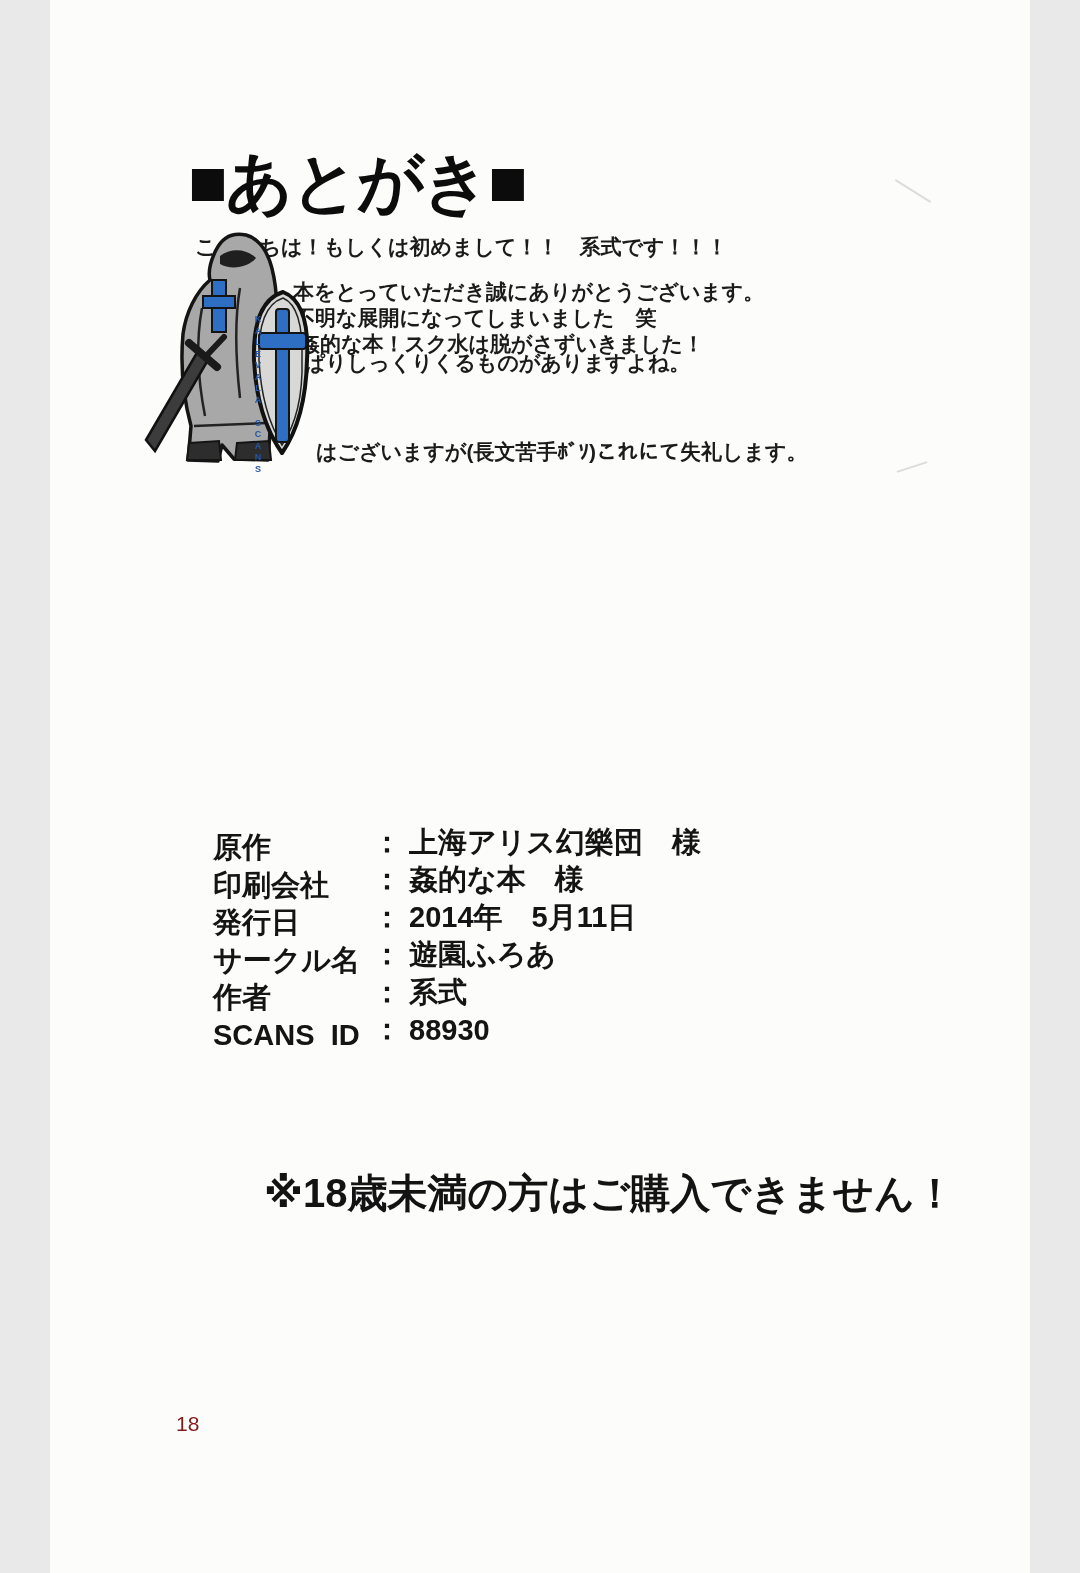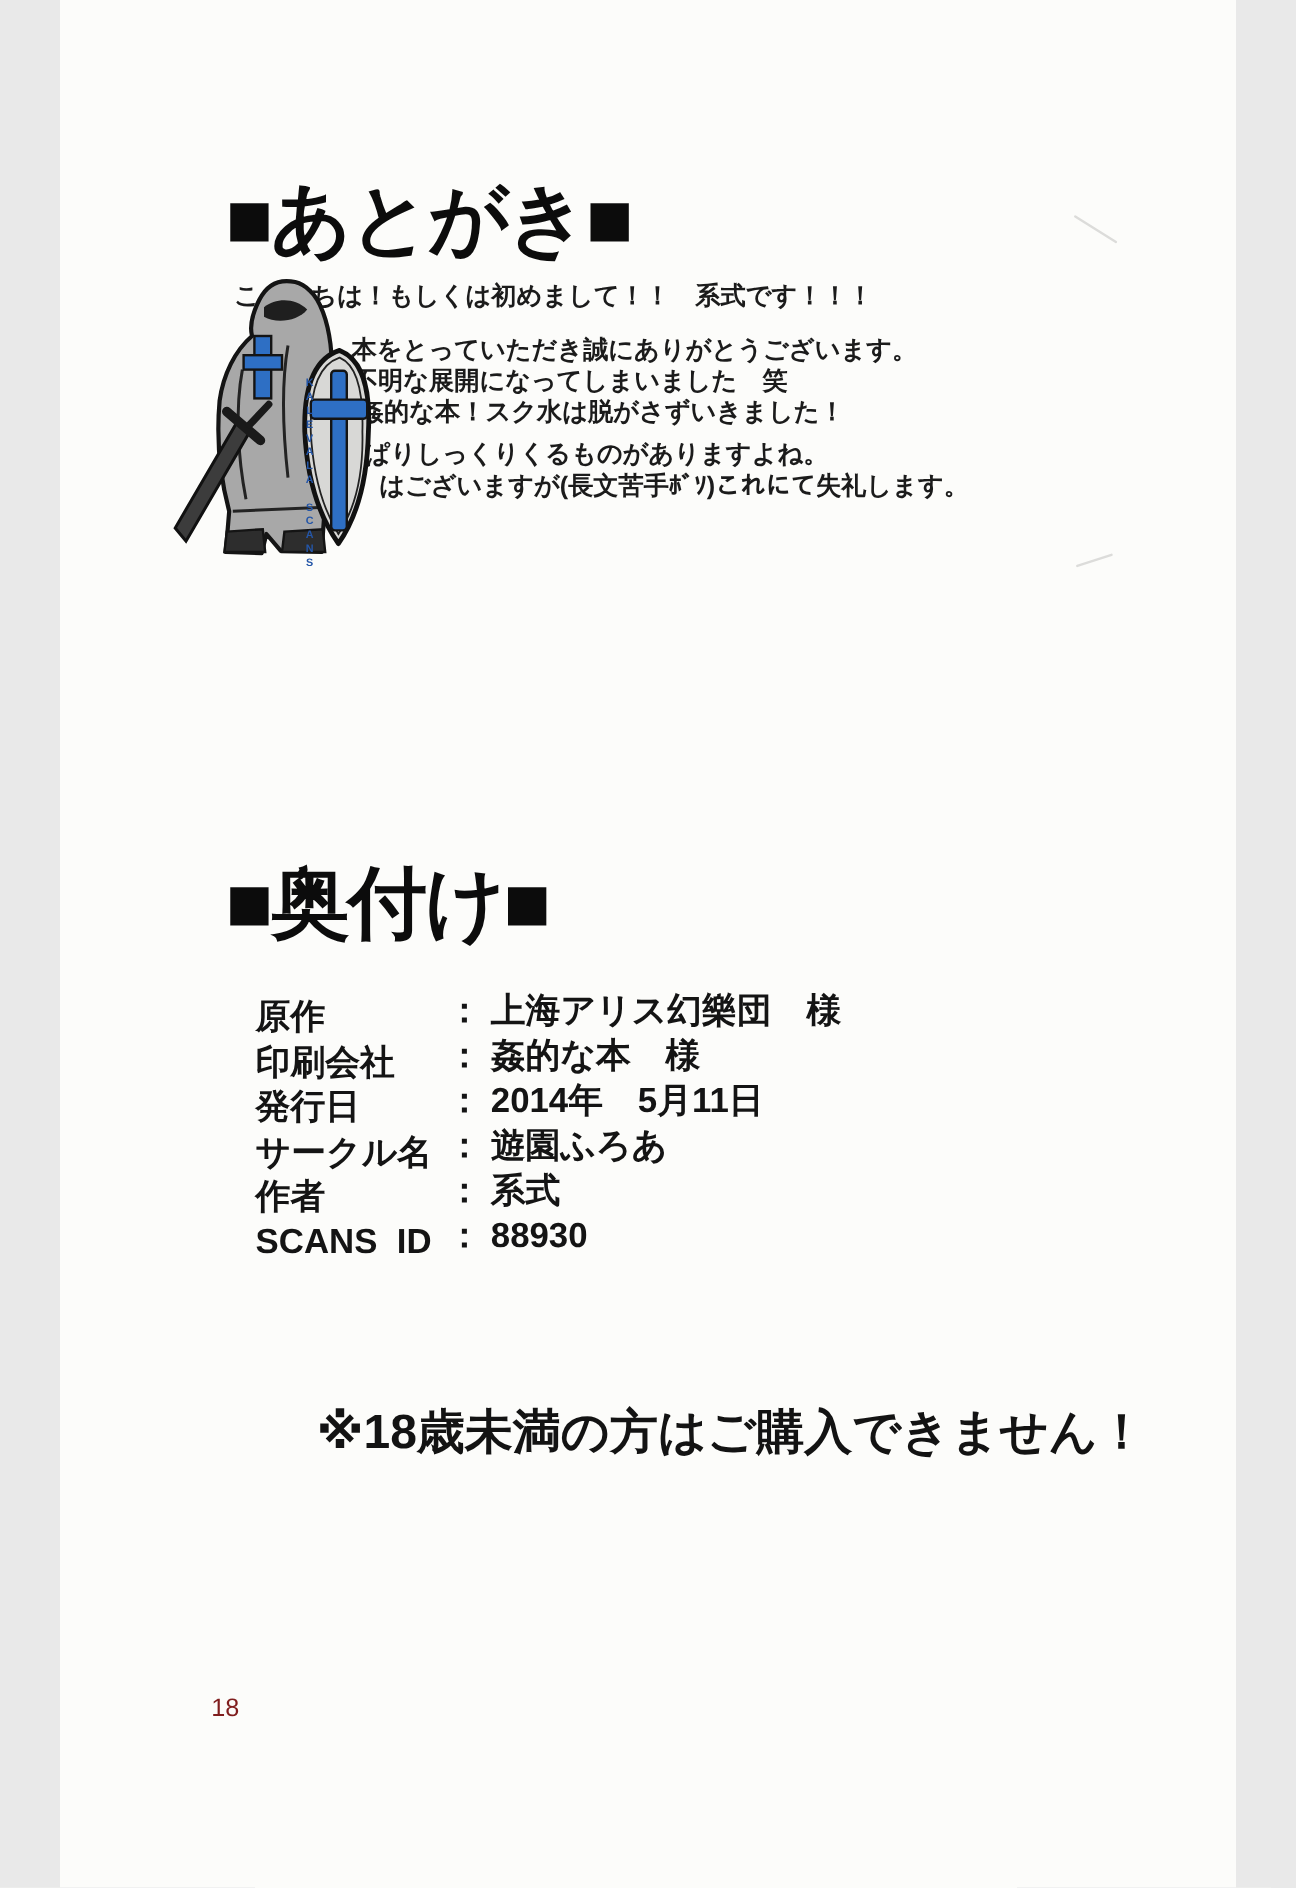--- a/index.html
+++ b/index.html
@@ -16,23 +16,23 @@
   #afterword-title{top:146px;}
   #colophon-title{top:716px;}
   .ag-line{
     position:absolute;font-size:21px;font-weight:bold;color:#1b1b1b;
     white-space:pre;line-height:1;z-index:1;
   }
   #ag-l1{left:145px;top:236px;}
   #ag-l2{left:243px;top:281px;}
   #ag-l3{left:244px;top:307px;}
   #ag-l4{left:249px;top:333px;}
-  #ag-l5{left:254px;top:368px;}
+  #ag-l5{left:254px;top:352px;}
   #ag-l6{left:249px;top:385px;}
-  #ag-l7{left:266px;top:395px;}
+  #ag-l7{left:266px;top:441px;}
   .knight{position:absolute;left:92px;top:230px;width:175px;height:242px;z-index:2;}
   .shield-text{
     position:absolute;left:203px;top:314px;height:132px;z-index:3;
     writing-mode:vertical-rl;text-orientation:upright;
     font-size:9px;font-weight:bold;letter-spacing:1.5px;
     color:#2456a8;white-space:pre;line-height:1;
   }
   .colophon{position:absolute;left:163px;top:824px;z-index:1;}
   .crow{display:flex;align-items:center;height:37.5px;font-size:29px;font-weight:bold;color:#141414;}
   .clabel{width:152px;white-space:pre;margin-top:11px;}
@@ -87,21 +87,20 @@
     <path d="M141,62 C119,69 111,93 112,130 C114,173 126,203 140,223
          C154,203 164,173 165,130 C167,93 159,69 141,62 Z" fill="#d8d8d6" stroke="#111" stroke-width="4" stroke-linejoin="round"></path>
     <path d="M141,68 C123,74 116,96 117,130 C119,169 129,197 140,215
          C152,197 161,169 160,130 C161,96 155,74 141,68 Z" fill="none" stroke="#222" stroke-width="1.5"></path>
 
     <rect x="134" y="79" width="13" height="133" rx="3" fill="#2e6fc4" stroke="#141414" stroke-width="2"></rect>
     <rect x="117" y="103" width="47" height="16" rx="3" fill="#2e6fc4" stroke="#141414" stroke-width="2"></rect>
   </svg>
   <div class="shield-text">KALEVALA SCANS</div>
 
-  <div class="sec-title" id="colophon-title">■奥付け■</div>
 
   <div class="colophon">
     <div class="crow">
       <span class="clabel">原作</span>
       <span class="ccolon">：</span>
       <span class="cvalue">上海アリス幻樂団　様</span>
     </div>
     <div class="crow">
       <span class="clabel">印刷会社</span>
       <span class="ccolon">：</span>

